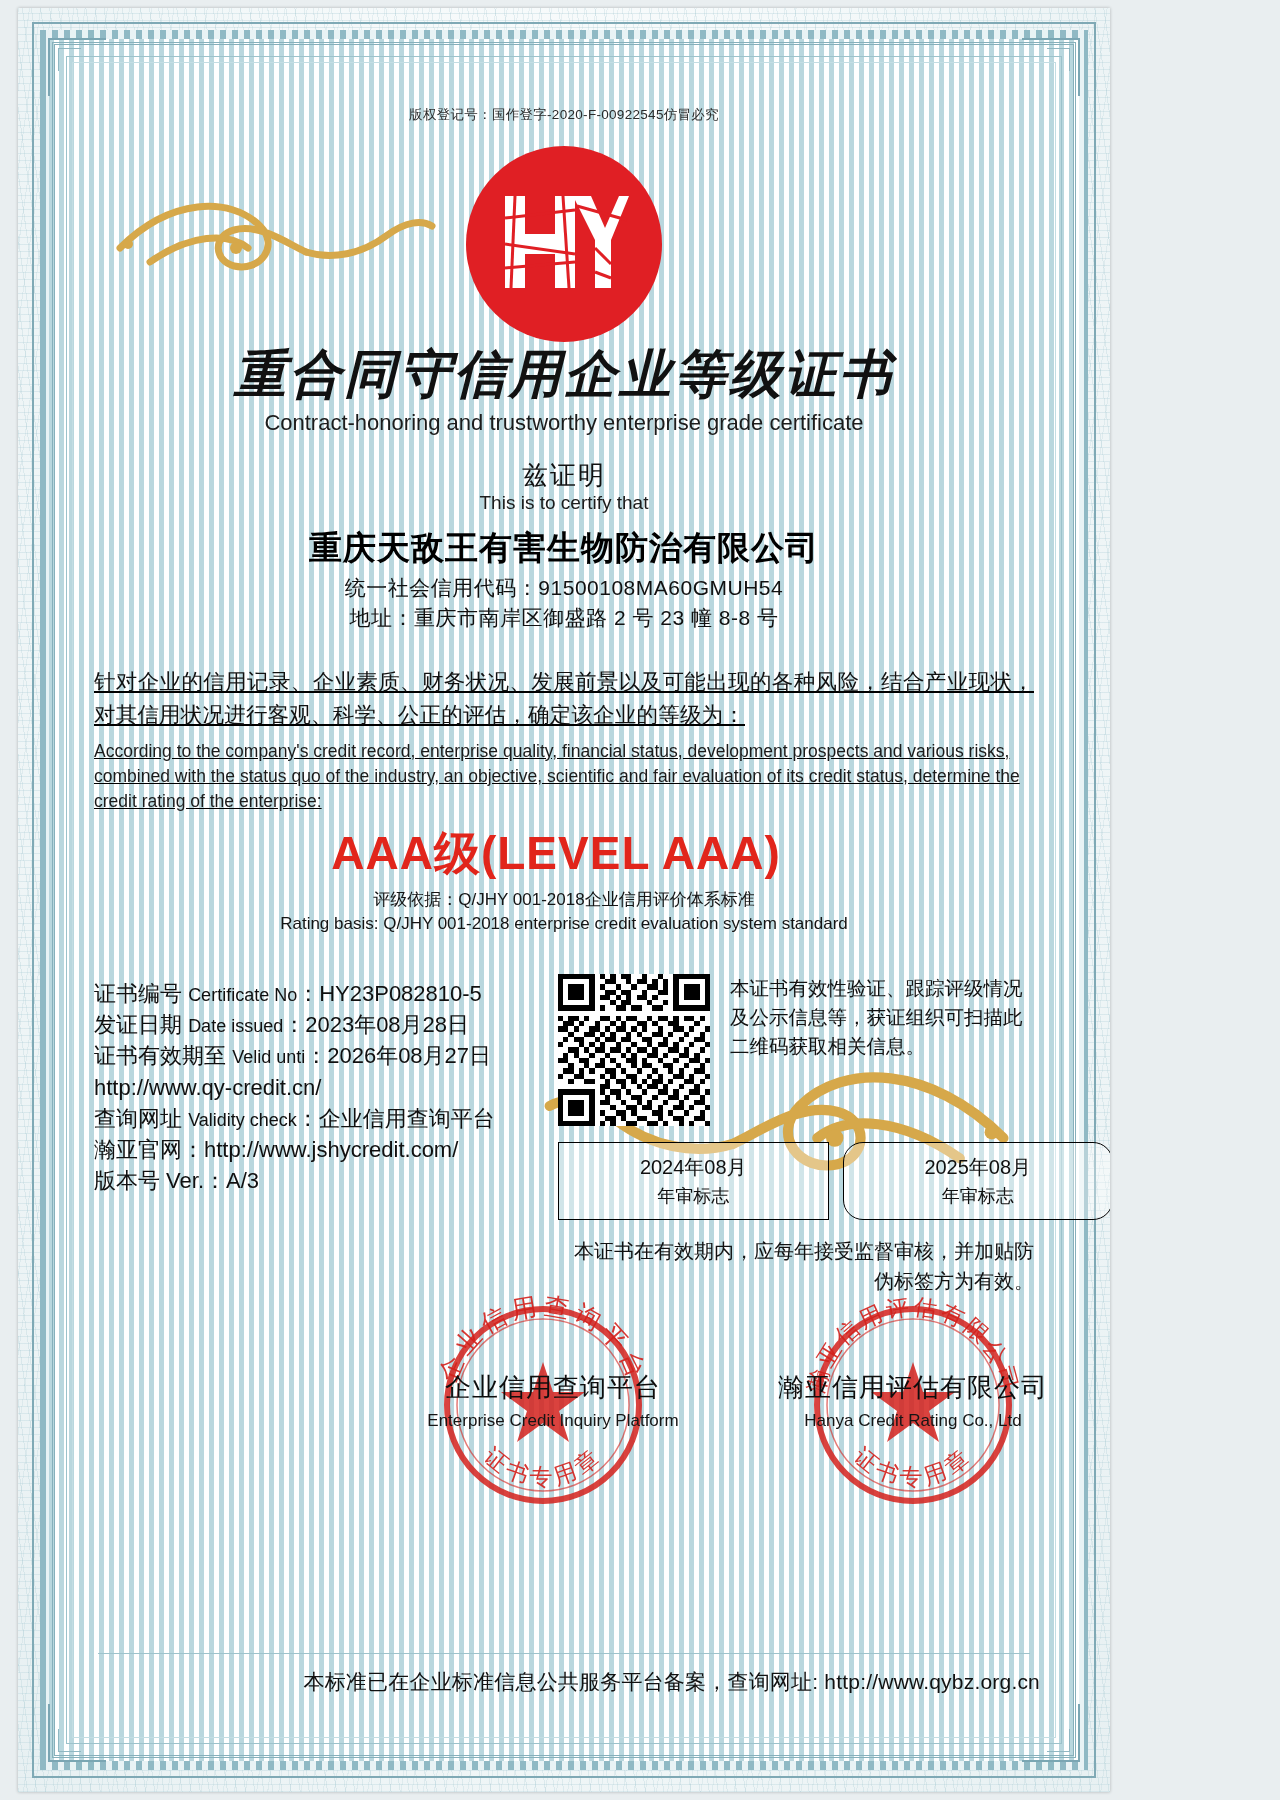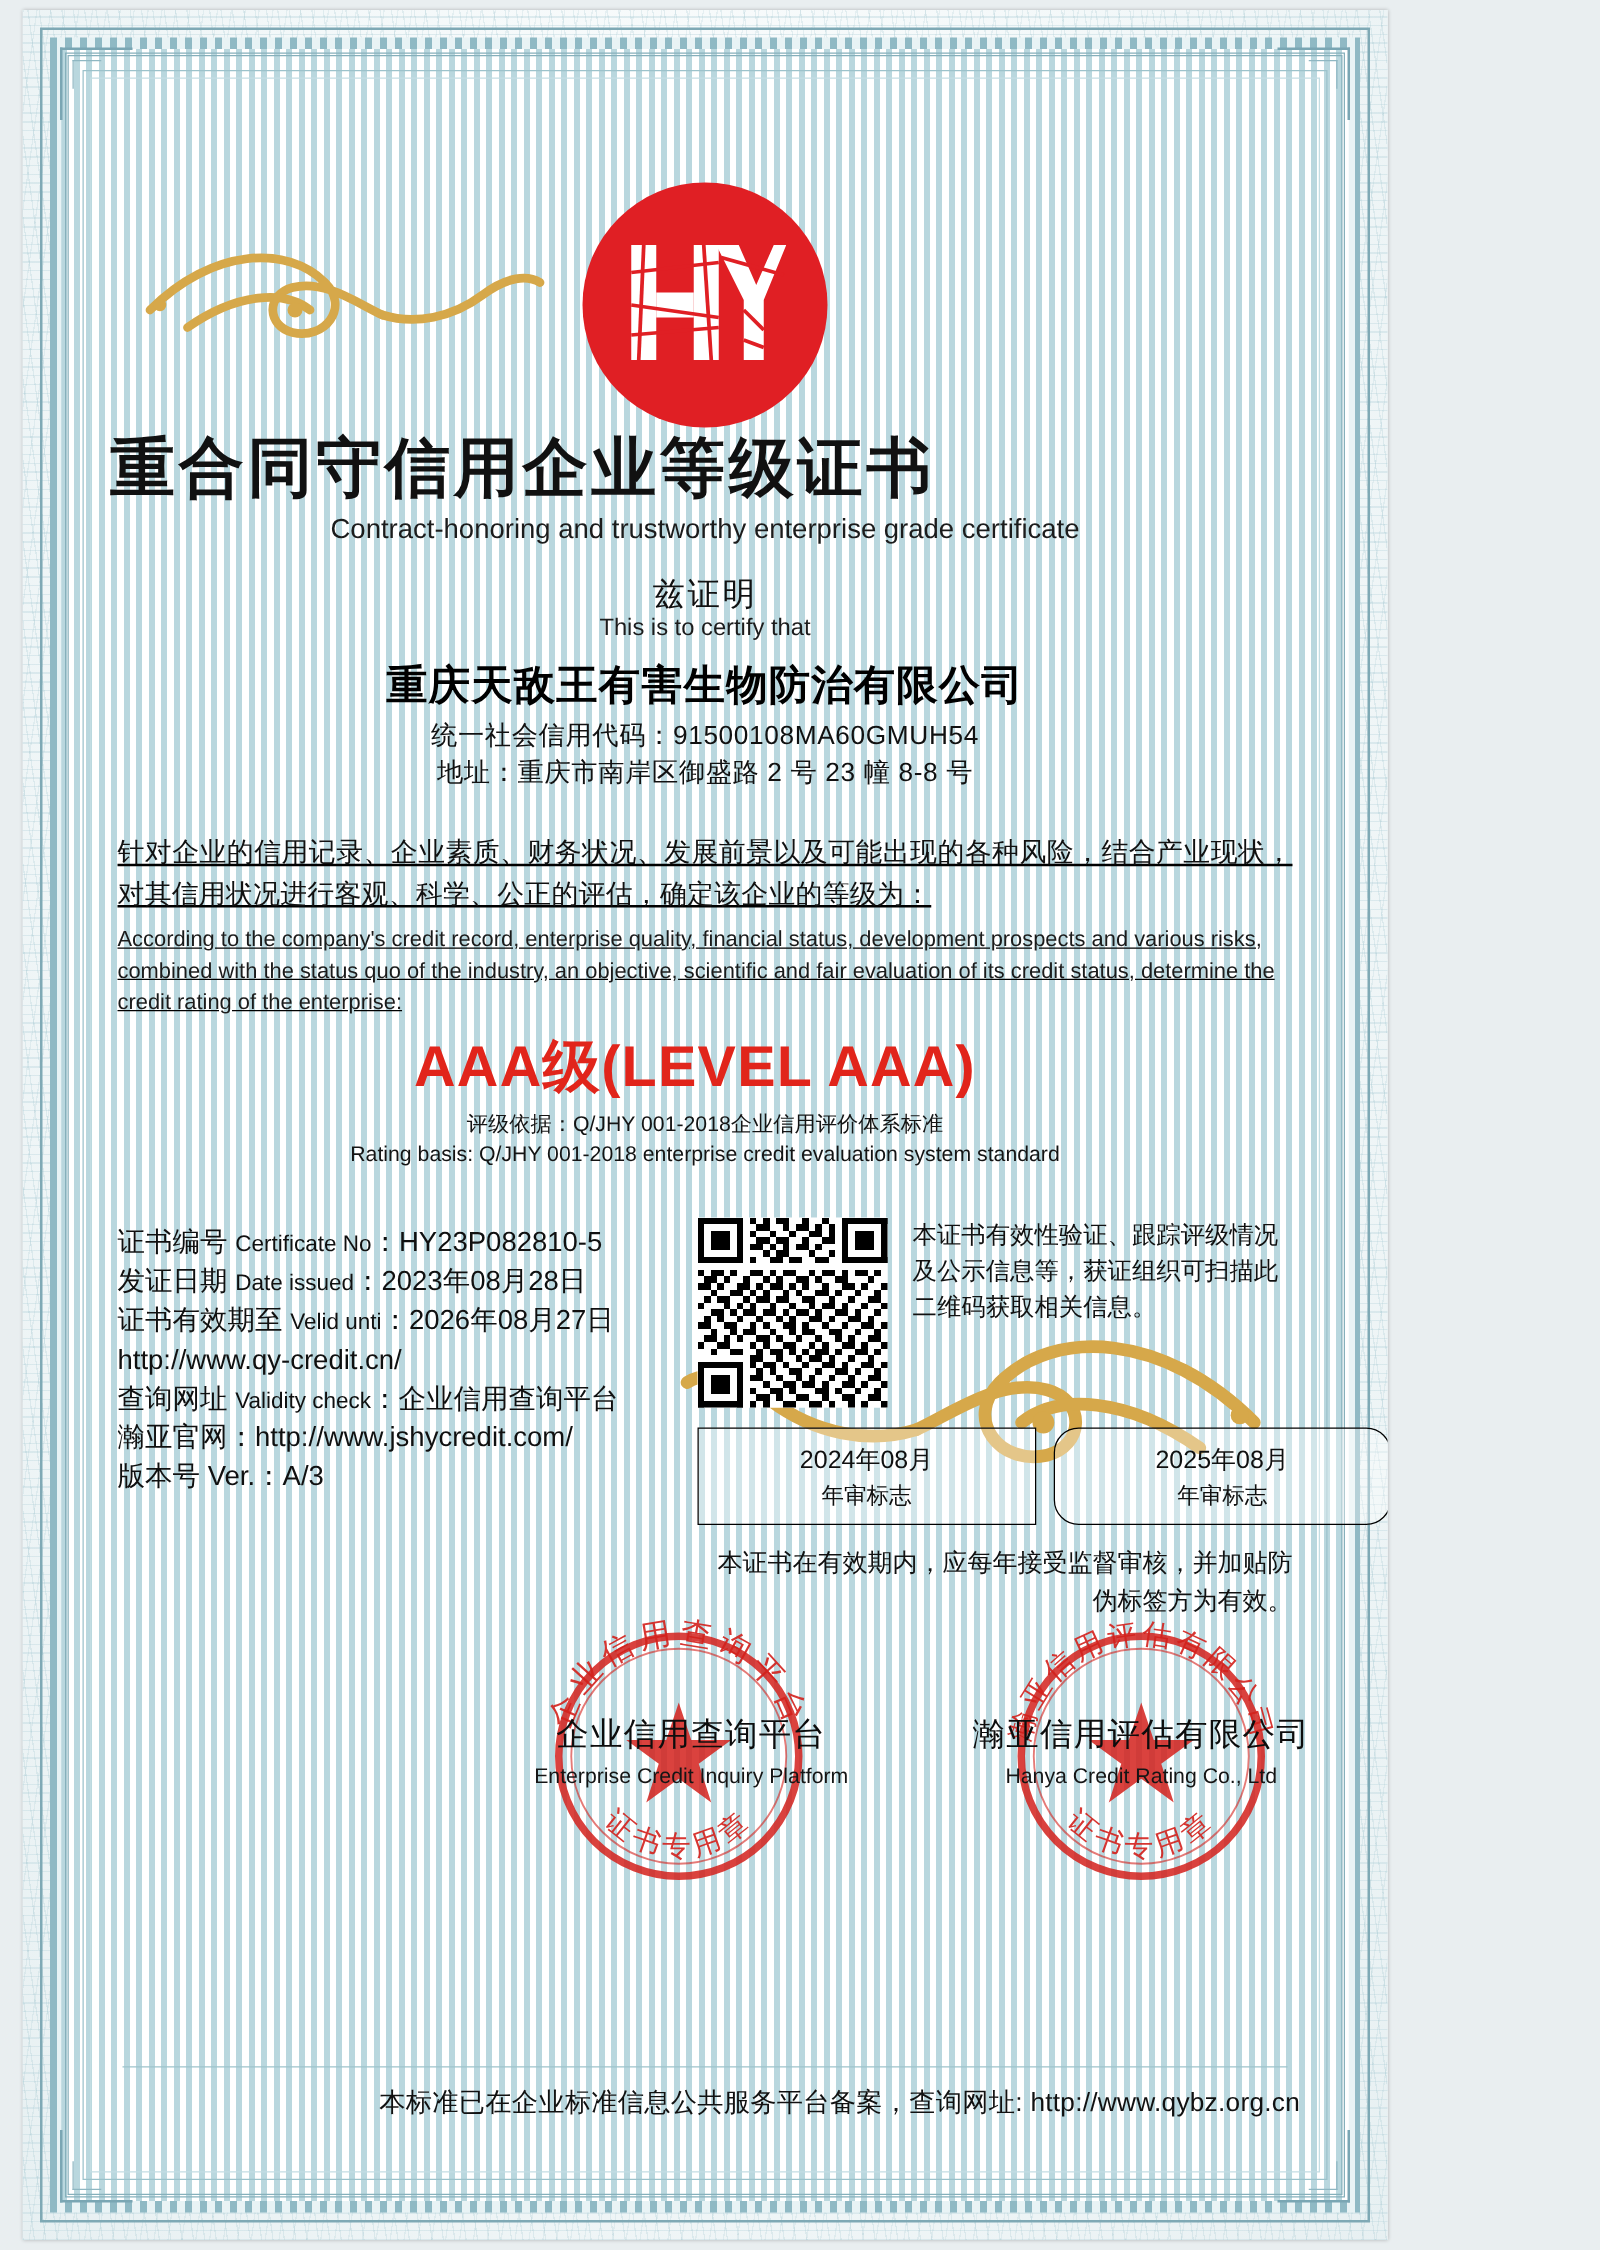--- a/index.html
+++ b/index.html
@@ -87,23 +87,24 @@
   .flourish.right{right:22px;transform:scaleX(-1);}
   .logo{
     position:absolute;left:50%;top:10px;transform:translateX(-50%);
     width:196px;height:196px;border-radius:50%;
     background:#e01f24;
     display:flex;align-items:center;justify-content:center;
   }
   .logo svg{width:130px;height:120px;}
 
   .title-cn{
-    position:absolute;left:0;right:0;top:272px;text-align:left;
+    position:absolute;left:0;right:0;top:272px;text-align:center;
     font-size:52px;font-weight:bold;color:#111;letter-spacing:3px;
     font-family:"DejaVu Sans","Liberation Sans",sans-serif;
+    font-style:italic;
   }
   .title-en{
     position:absolute;left:0;right:0;top:342px;text-align:center;
     font-size:22px;color:#1c1c1c;
   }
   .certify-cn{
     position:absolute;left:0;right:0;top:390px;text-align:center;
     font-size:26px;color:#111;letter-spacing:2px;
   }
   .certify-en{
@@ -211,20 +212,21 @@
   <div class="frame-dots"></div>
   <div class="frame-inner"></div>
   <div class="frame-inner2"></div>
   <div class="corner tl"></div>
   <div class="corner tr"></div>
   <div class="corner bl"></div>
   <div class="corner br"></div>
 
   <div class="content">
 
+    <div class="copyright">版权登记号：国作登字-2020-F-00922545仿冒必究</div>
 
     <div class="logo-row">
       <div class="flourish left">
         <svg viewBox="0 0 330 110" xmlns="http://www.w3.org/2000/svg">
           <g fill="none" stroke="#d6a84a" stroke-width="7" stroke-linecap="round">
             <path d="M10 66 C 60 16, 120 14, 150 44 C 170 64, 150 90, 124 84 C 104 79, 102 54, 124 48 C 150 41, 178 62, 196 70"></path>
             <path d="M40 80 C 80 52, 118 50, 138 66"></path>
             <path d="M196 70 C 222 78, 252 72, 276 54 C 296 39, 312 38, 322 44"></path>
           </g>
           <g fill="#d6a84a">

